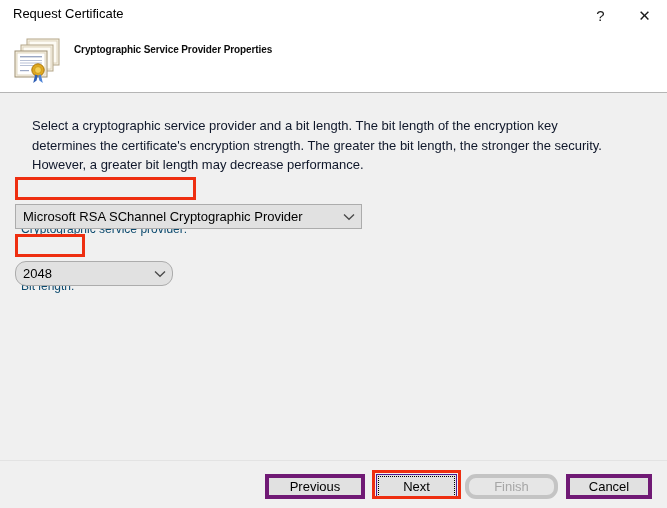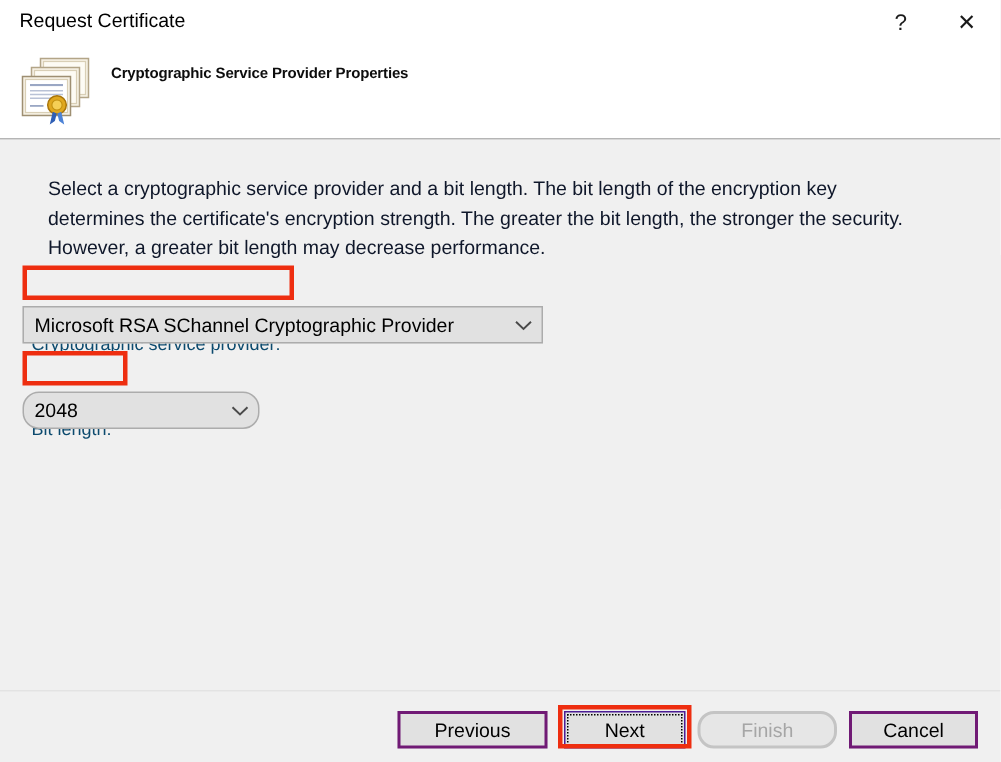--- a/index.html
+++ b/index.html
@@ -179,21 +179,21 @@
     width: 667px;
     height: 47px;
     background: #f0f0f0;
   }
 
   .dlg-btn {
     position: absolute;
     top: 474px;
     height: 25px;
     background: #e1e1e1;
-    border: 2px solid #701a75;
+    border: 4px solid #701a75;
     box-sizing: border-box;
     font-family: "Liberation Sans", sans-serif;
     font-size: 13px;
     color: #000000;
     display: flex;
     align-items: center;
     justify-content: center;
     padding: 0;
     cursor: default;
   }

